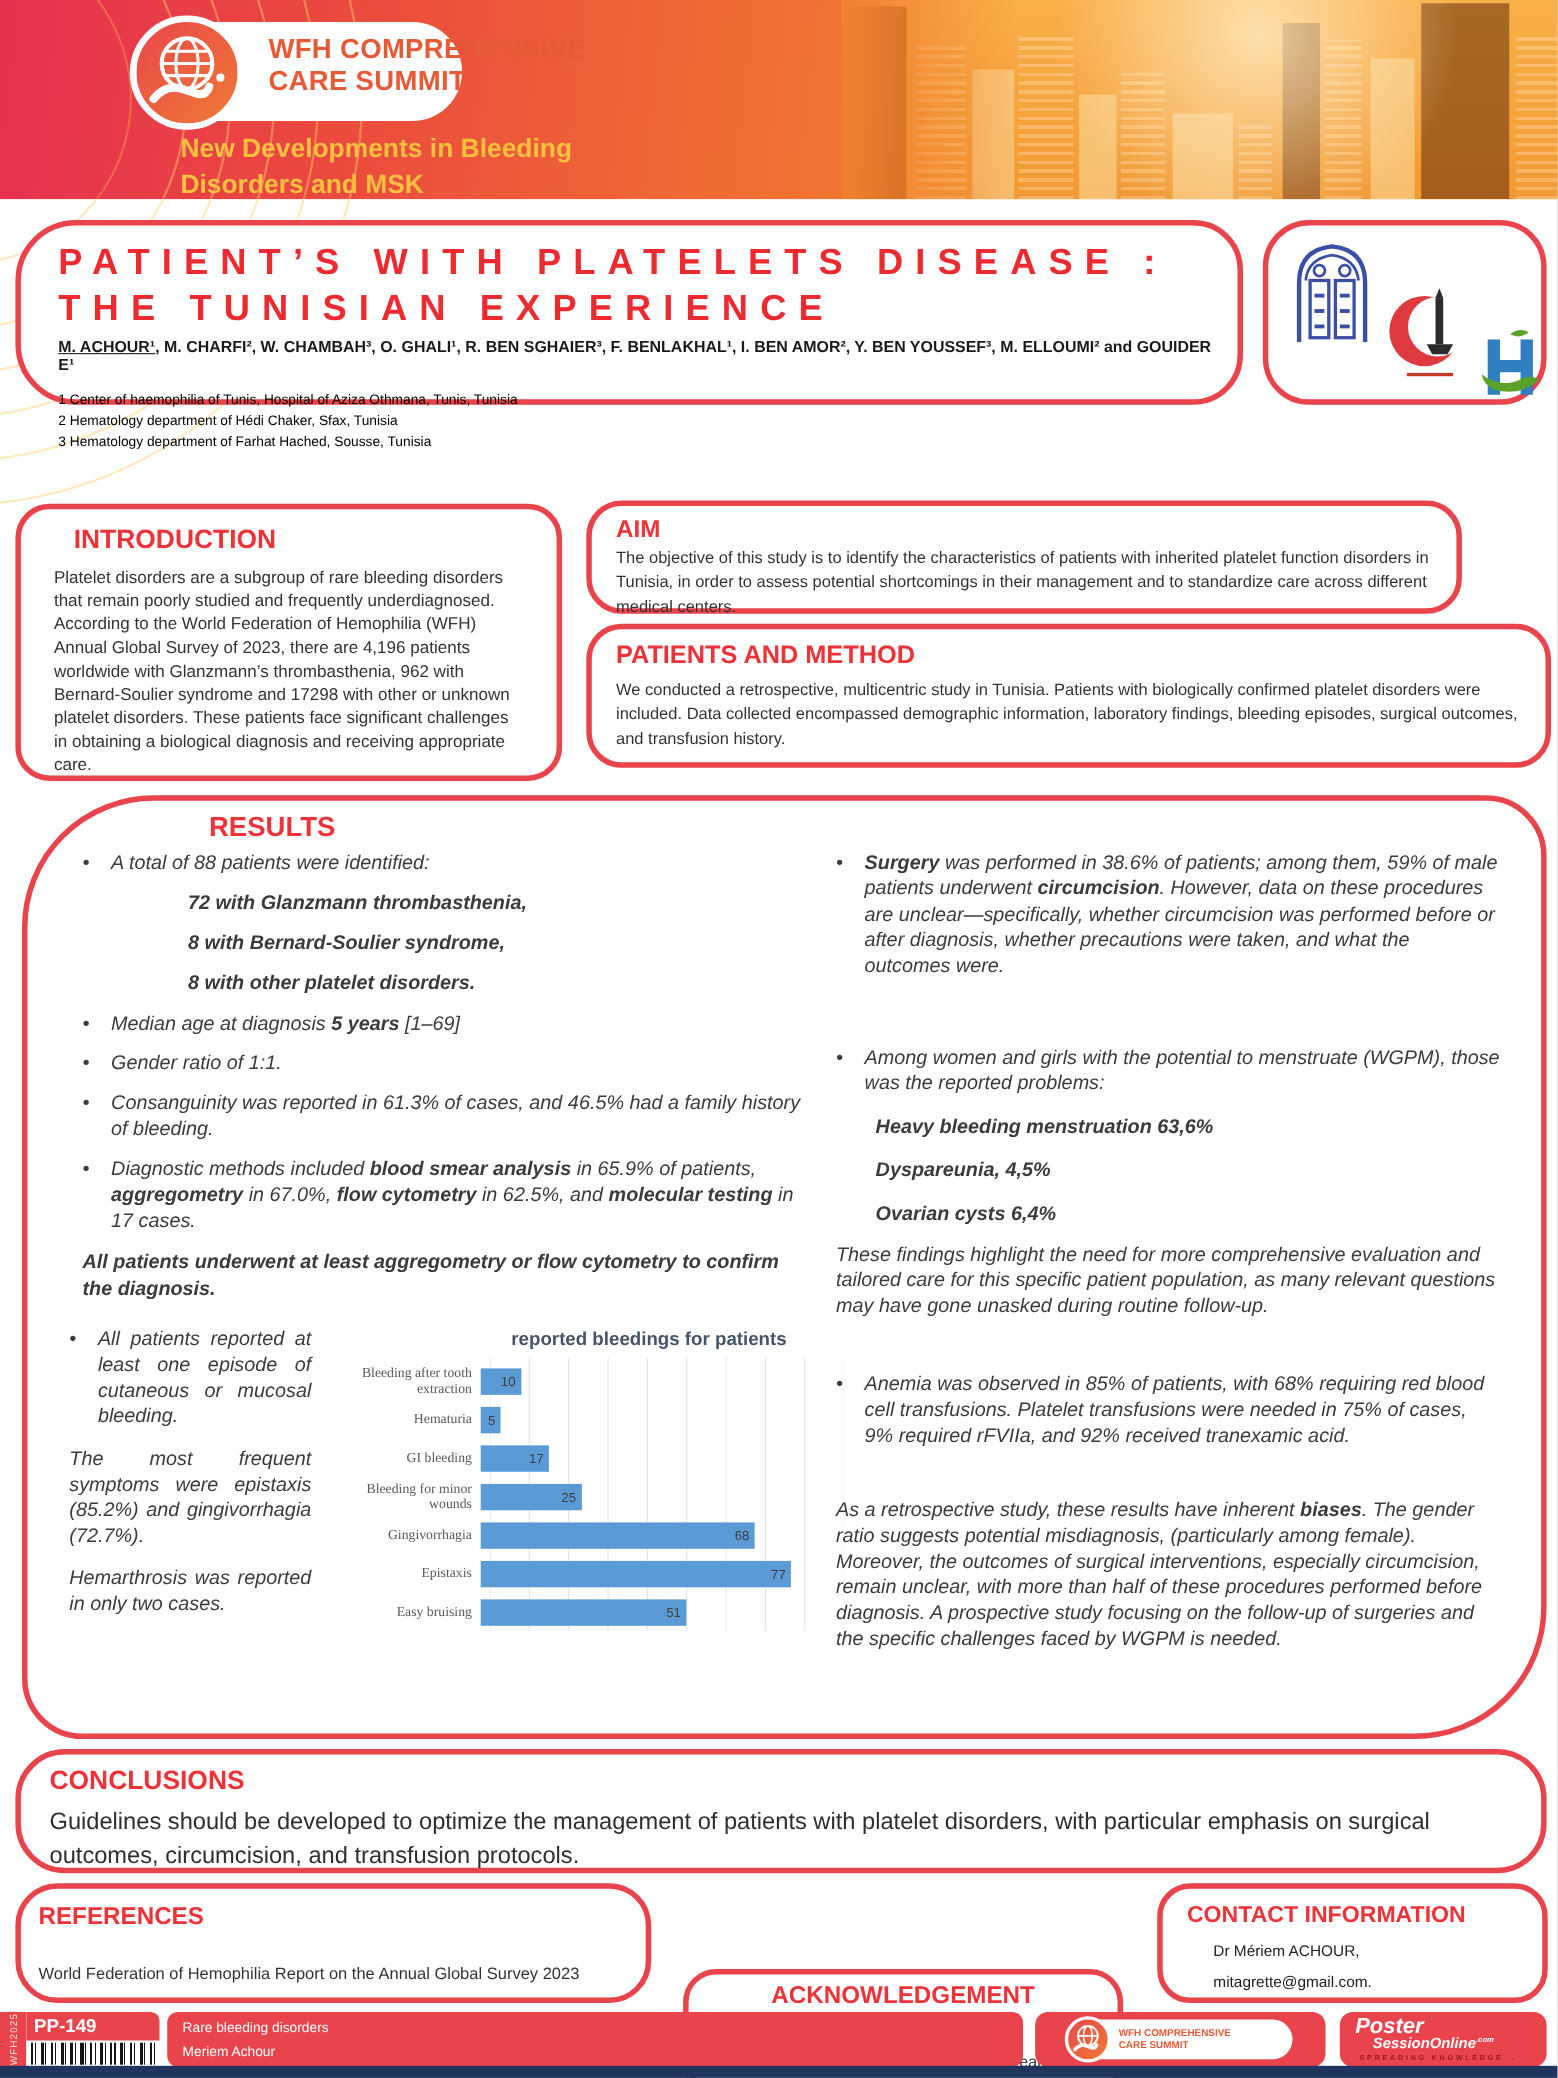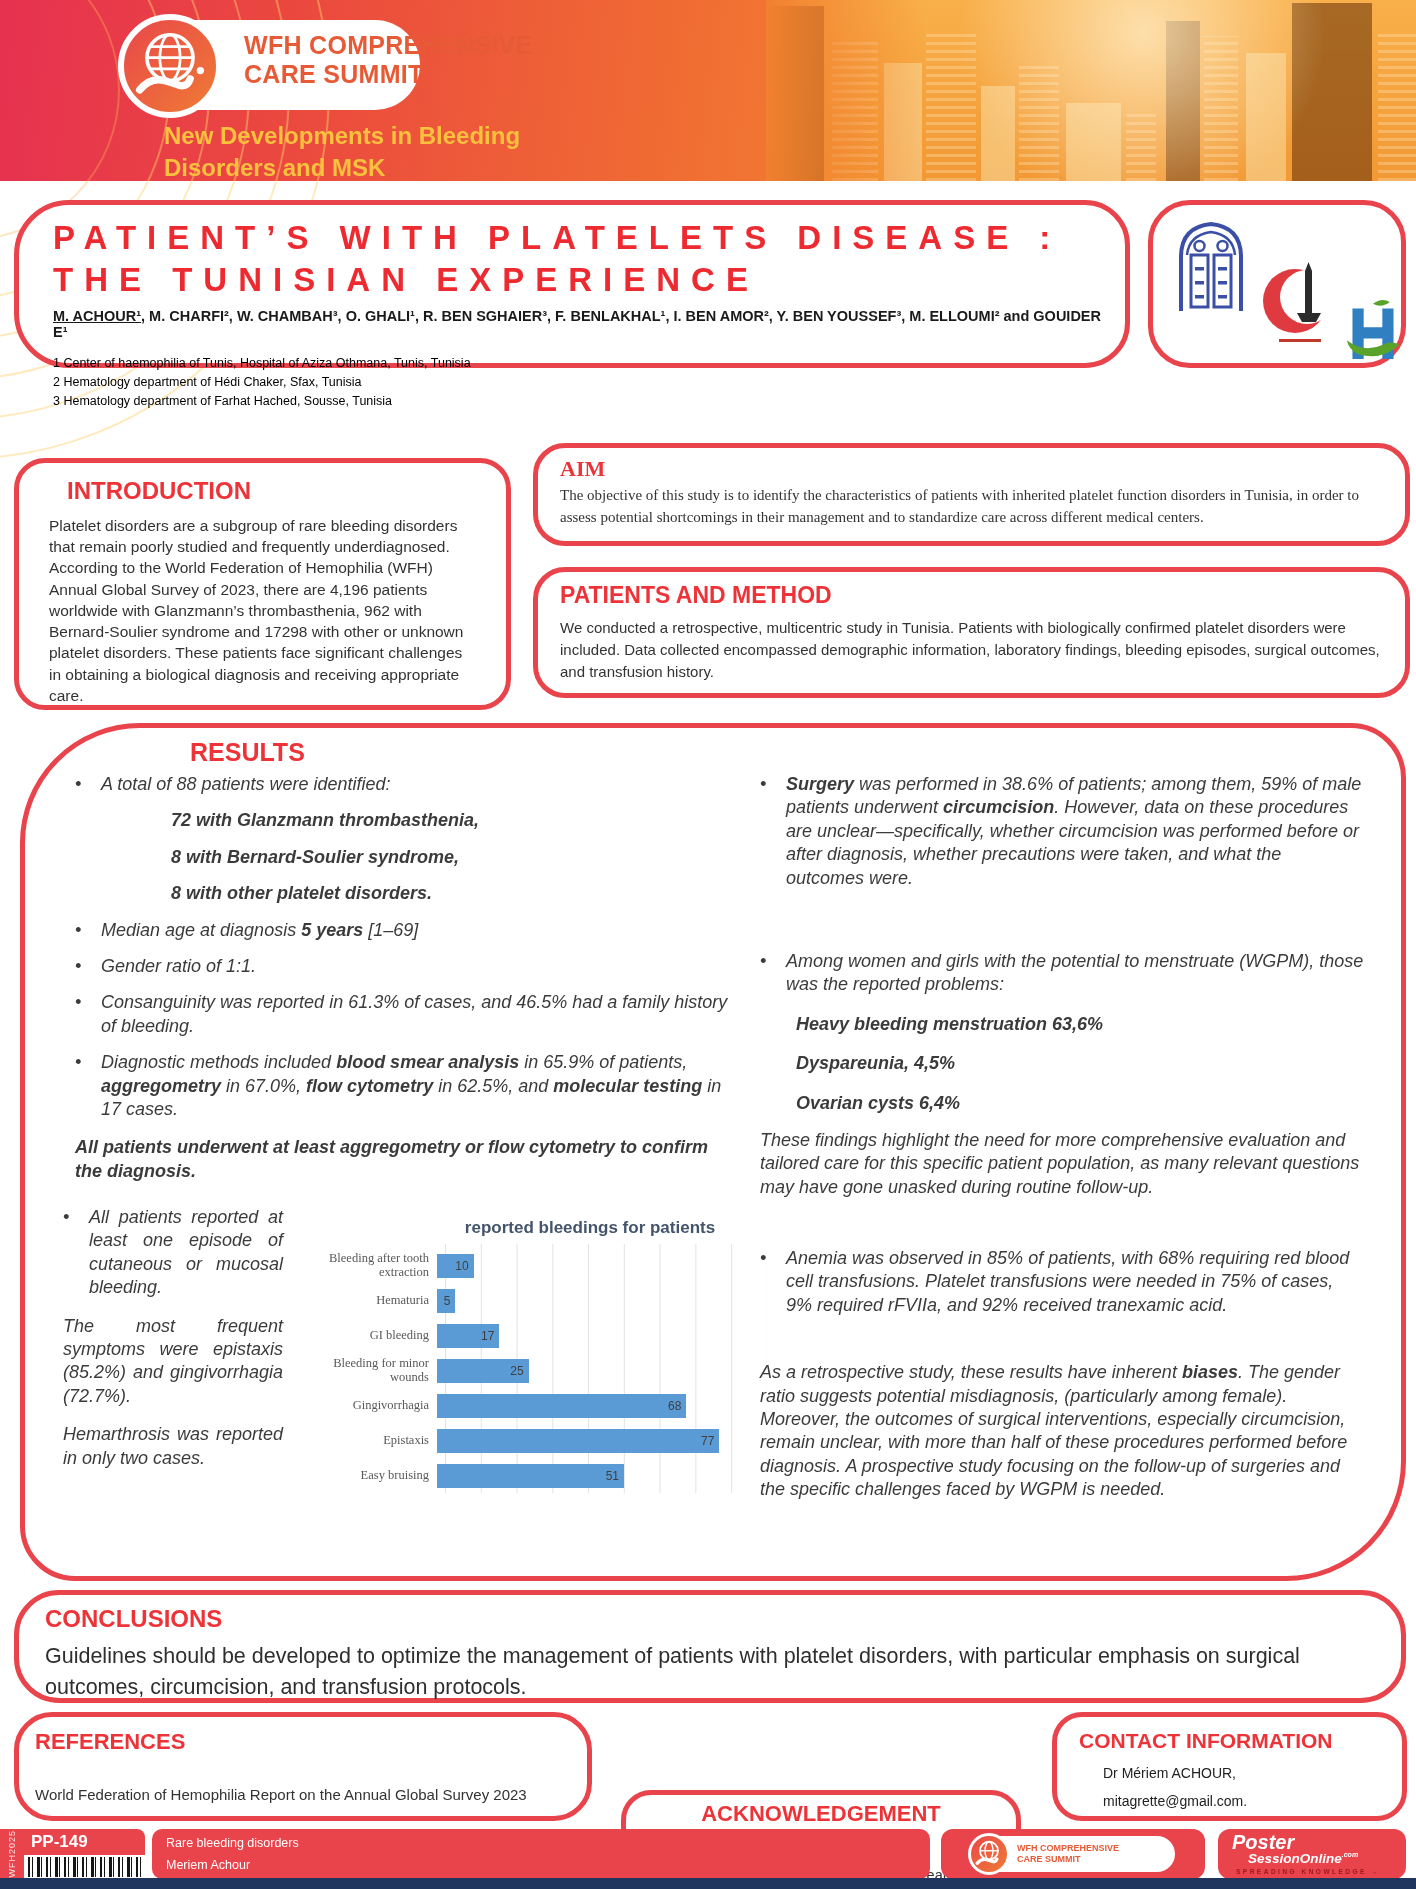--- a/index.html
+++ b/index.html
@@ -50,41 +50,41 @@
   .main-title{font-size:33px;font-weight:bold;color:var(--title-red);letter-spacing:11px;line-height:1.28;}
   .authors{font-size:14.5px;font-weight:bold;color:#1a1a1a;margin-top:7px;}
   .affil{font-size:12.5px;color:#000000;line-height:1.5;margin-top:14px;}
   .logos-box{left:1148px;top:200px;width:258px;height:168px;border-radius:42px;}
   .hlogo{position:absolute;}
 
   
   .intro-box{left:14px;top:458px;width:497px;height:252px;border-radius:31px;padding:14px 28px 0 30px;}
   .intro-box .h-red{font-size:24px;margin:0 0 10px 18px;}
   .body-text{font-size:15.5px;line-height:1.37;color:var(--text-dark);}
-  .aim-box{left:533px;top:443px;width:877px;height:103px;border-radius:32px;padding:8px 22px 0 22px;font-family:Liberation Serif, serif;}
+  .aim-box{left:533px;top:455px;width:796px;height:103px;border-radius:32px;padding:8px 22px 0 22px;}
   .aim-box .h-red{font-size:22px;margin-bottom:3px;}
   .aim-box .body-text,.method-box .body-text{font-size:15px;line-height:1.45;}
   .method-box{left:533px;top:567px;width:877px;height:131px;border-radius:32px;padding:10px 22px 0 22px;}
   .method-box .h-red{font-size:23px;margin-bottom:8px;}
 
   
   .results-box{left:20px;top:723px;width:1386px;height:858px;border-radius:120px 55px 120px 55px;}
   .results-heading{position:absolute;left:165px;top:10px;font-size:25px;}
   .rtext{font-style:italic;color:#3b3b3b;font-size:18px;line-height:1.3;}
   .bullet{display:flex;}
   .bullet .dot{width:26px;flex:none;}
   #results-left{position:absolute;left:50px;top:45px;width:664px;}
   .rl-item{margin-top:13px;}
   .rl-sub{margin:13px 0 0 96px;font-weight:bold;}
   .emph{font-weight:bold;margin-top:15px;}
   #results-bottom{position:absolute;left:38px;top:478px;width:740px;display:flex;}
   #narrow-col{width:220px;flex:none;text-align:justify;}
   #narrow-col .np{margin-top:15px;}
   
-  .chart{width:474px;margin-left:10px;flex:none;padding-top:2px;margin-top:10px;}
+  .chart{width:474px;margin-left:10px;flex:none;padding-top:2px;}
   .chart-title{font-weight:bold;font-size:17px;color:var(--chart-title);text-align:center;padding-left:120px;}
   #chart-rows{position:relative;margin-top:10px;}
   #chart-rows::before{content:'';position:absolute;left:152px;top:-4px;right:0;bottom:0;
     background-image:linear-gradient(to right,#e2e2e2 1px,rgba(0,0,0,0) 1px);
     background-size:calc(100%/9) 100%;}
   .crow{display:flex;align-items:center;height:35px;position:relative;}
   .clab{width:144px;flex:none;text-align:right;font-size:12.5px;color:#595959;padding-right:8px;line-height:1.1;font-family:Liberation Serif, serif;}
   .ctrack{flex:1;height:24px;position:relative;}
   .cbar{height:100%;background:var(--bar-blue);position:relative;}
   .cval{position:absolute;right:5px;top:50%;transform:translateY(-50%);font-size:12px;color:#3f3f3f;}

